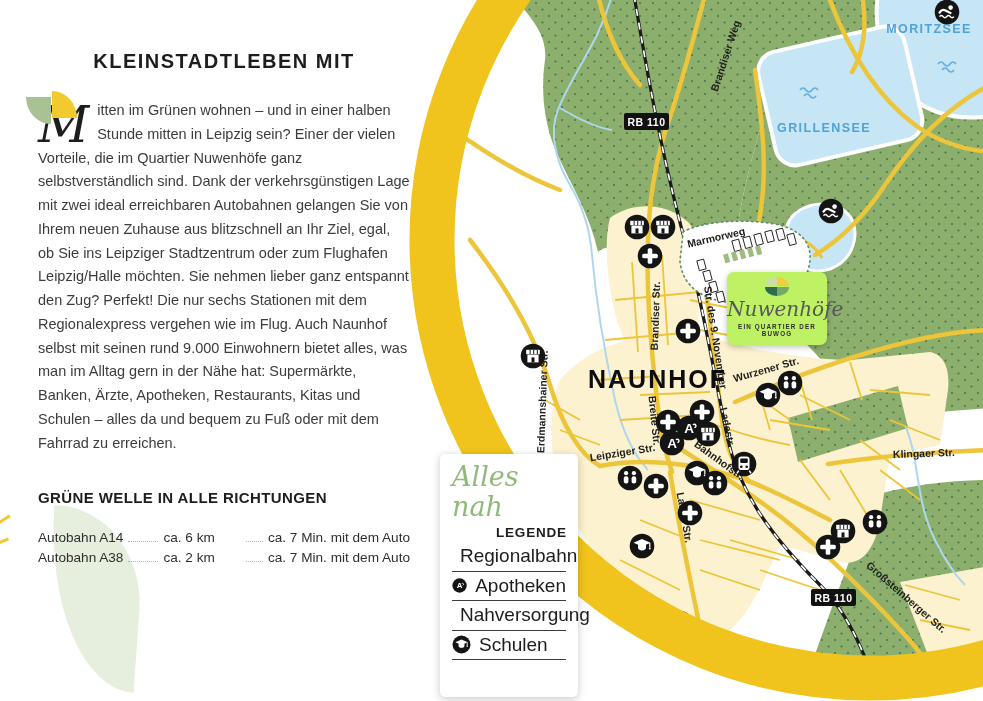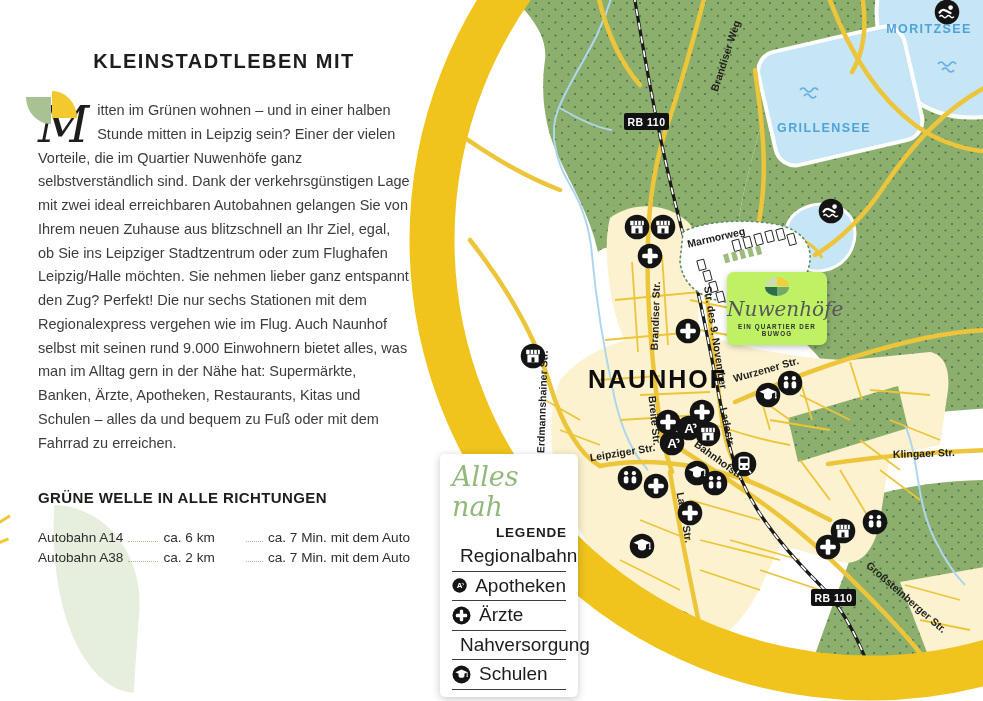--- a/index.html
+++ b/index.html
@@ -372,26 +372,20 @@
       <span class="lab">Regionalbahn</span>
     </div>
     <div class="legend-item">
       <svg width="19" height="19" viewBox="-13 -13 26 26">
           <use href="#g-apotheke"></use>
         </svg>
       <span class="lab">Apotheken</span>
     </div>
     <div class="legend-item">
       <svg width="19" height="19" viewBox="-13 -13 26 26">
-          <use href="#g-cross"></use>
-        </svg>
-      <span class="lab">Ärzte</span>
-    </div>
-    <div class="legend-item">
-      <svg width="19" height="19" viewBox="-13 -13 26 26">
           <use href="#g-shop"></use>
         </svg>
       <span class="lab">Nahversorgung</span>
     </div>
     <div class="legend-item">
       <svg width="19" height="19" viewBox="-13 -13 26 26">
           <use href="#g-school"></use>
         </svg>
       <span class="lab">Schulen</span>
     </div>

